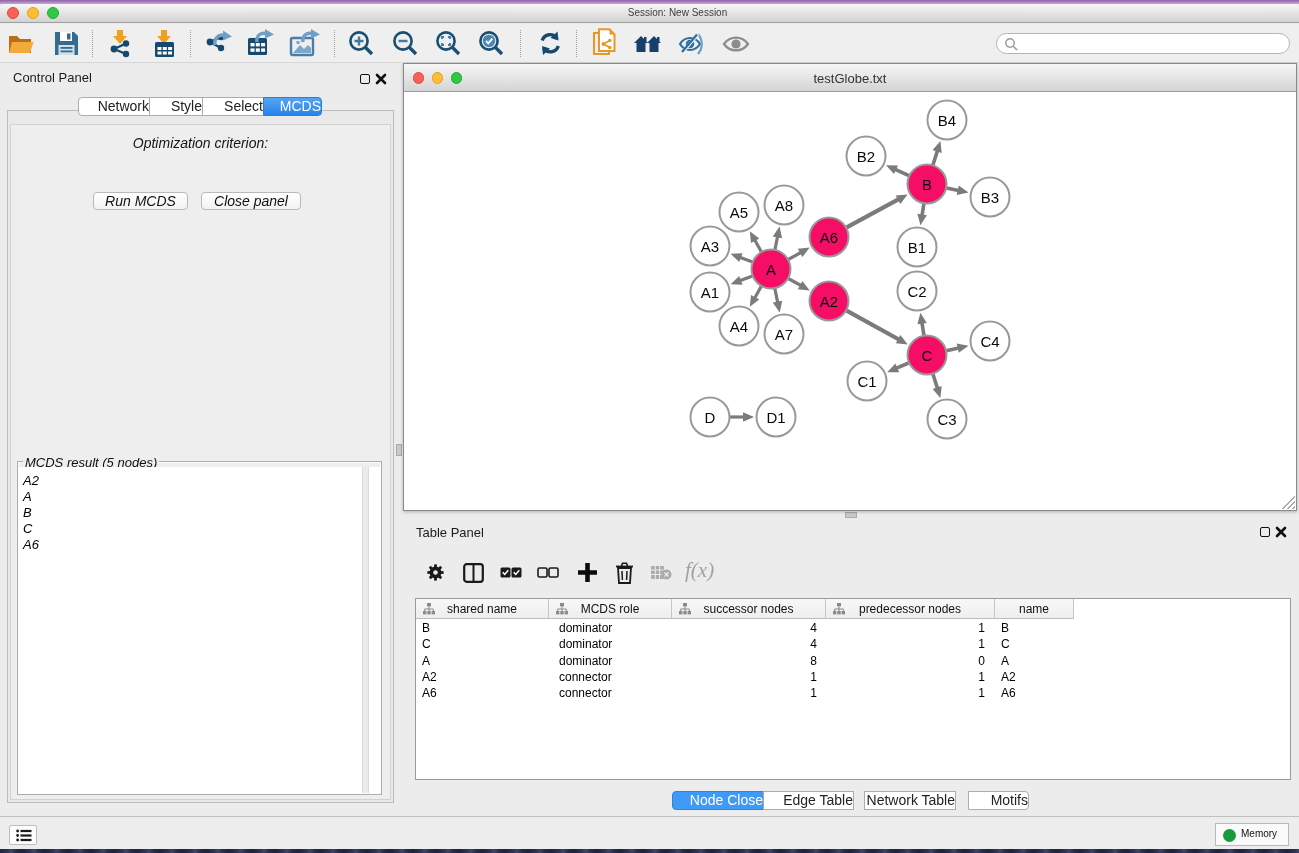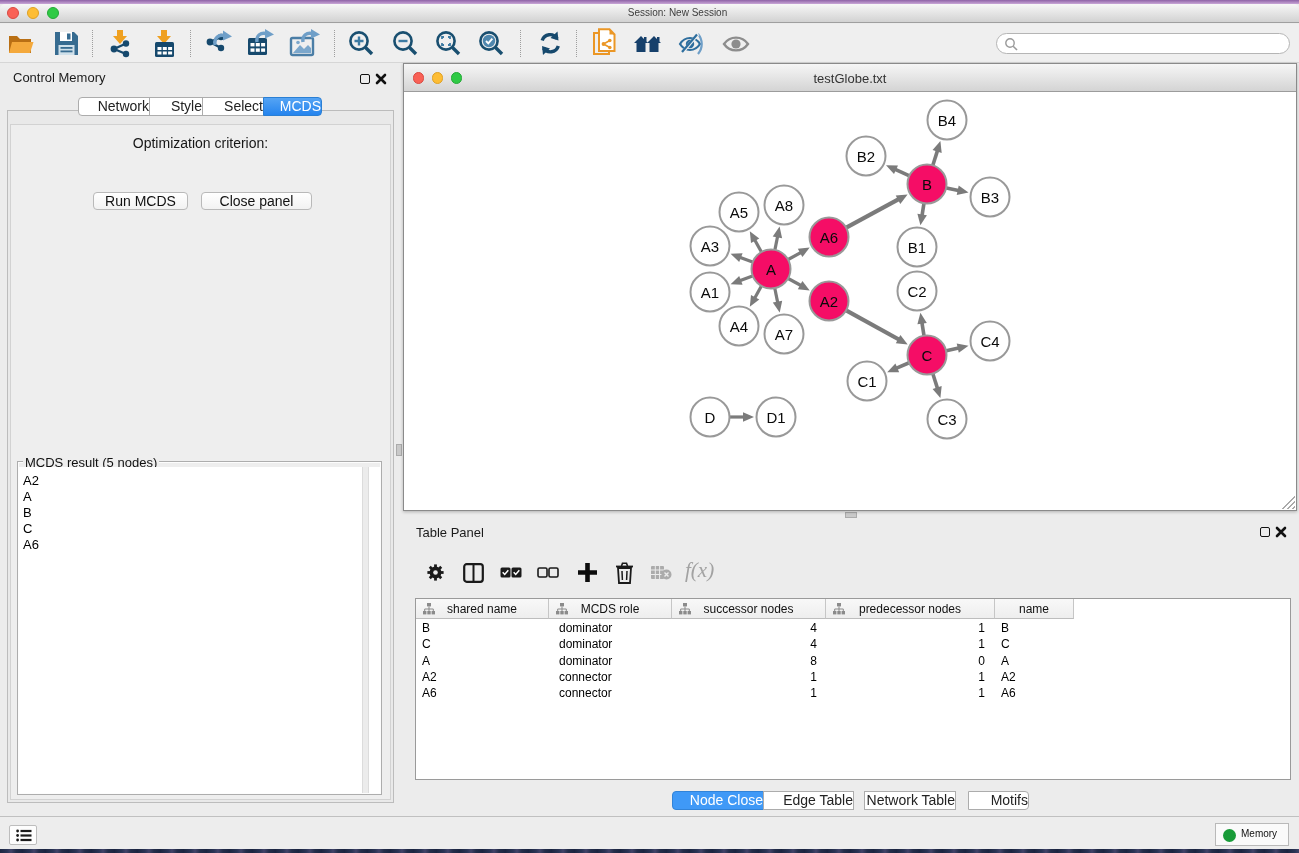--- a/index.html
+++ b/index.html
@@ -29,21 +29,21 @@
 #cpanel { left:0; top:63px; width:395px; height:753px; background:#ececec; }
 #cp-title { position:absolute; left:13px; top:7px; font-size:13px; color:#1b1b1b; }
 .float-ico { position:absolute; width:10px; height:10px; border:1.6px solid #111; border-radius:2px; background:transparent; }
 .tabrow { position:absolute; font-size:14px; color:#222; z-index:3; }
 .tab { position:absolute; top:0; height:19px; background:#fff; border:1px solid #acacac;
   text-align:right; line-height:17px; }
 .tab.sel { background:linear-gradient(#55a4f4,#2584ee); color:#fff; border-color:#2a7fd4; }
 #cp-box { position:absolute; left:7px; top:47px; width:387px; height:693px;
   background:#e9e9e9; border:1px solid #bcbcbc; }
 #cp-inner { position:absolute; left:2px; top:13px; width:381px; height:676px;
-  background:#eeeeee; border:1px solid #d2d2d2; }
+  background:#eeeeee; border:1px solid #d2d2d2;font-style:italic; }
 #opt-label { position:absolute; left:0; width:100%; top:10px; text-align:center; font-size:14px; color:#161616; }
 #dropdown { position:absolute; left:33px; top:34px; width:310px; height:19px; background:#fff;
   border:1px solid #ababab; border-radius:4px; font-size:14px; color:#111; }
 #dropdown span.txt { position:absolute; left:11px; top:1px; }
 #dd-step { position:absolute; right:-1px; top:-1px; width:19px; height:19px; border-radius:4px;
   background:linear-gradient(#6bb1f7,#1e6fe4); }
 .btn { position:absolute; top:67px; height:18px; background:linear-gradient(#ffffff,#f2f2f2);
   border:1px solid #b9b9b9; border-radius:4px; font-size:14px; color:#111;
   text-align:center; line-height:16px; }
 #mcds-group { position:absolute; left:6px; top:330px; width:365px; height:340px; }
@@ -222,36 +222,36 @@
     <circle cx="14" cy="10" r="4.6" fill="#8d8d8d"></circle>
   </svg>
   <div id="searchbox">
     <svg style="position:absolute;left:7px;top:3px" width="15" height="15" viewBox="0 0 15 15">
       <circle cx="6" cy="6" r="4.2" fill="none" stroke="#9a9a9a" stroke-width="1.4"></circle>
       <line x1="9.2" y1="9.2" x2="13" y2="13" stroke="#9a9a9a" stroke-width="1.6"></line>
     </svg>
   </div>
 </div>
 <div class="abs" id="cpanel">
-  <div id="cp-title">Control Memory</div>
+  <div id="cp-title">Control Panel</div>
   <div class="float-ico" style="left:360px; top:11px;"></div>
   <svg style="position:absolute;left:375px;top:10px" width="12" height="12" viewBox="0 0 12 12">
     <path d="M2 2 L10 10 M10 2 L2 10" stroke="#111" stroke-width="2.6" stroke-linecap="round"></path>
   </svg>
   <div class="tabrow" style="left:78px; top:34px;">
     <div class="tab" style="left:0; width:72px; border-radius:4px 0 0 4px;">Network</div>
     <div class="tab" style="left:71px; width:54px;">Style</div>
     <div class="tab" style="left:124px; width:62px;">Select</div>
     <div class="tab sel" style="left:185px; width:59px; border-radius:0 4px 4px 0;">MCDS</div>
   </div>
   <div id="cp-box">
     <div id="cp-inner">
       <div id="opt-label">Optimization criterion:</div>
       <div class="btn" style="left:82px; width:95px;">Run MCDS</div>
-      <div class="btn" style="left:190px; width:111px;">Close panel</div>
+      <div class="btn" style="left:190px; width:100px;">Close panel</div>
       <div id="mcds-group">
         <div id="mcds-border"></div>
         <div id="mcds-title">MCDS result (5 nodes)</div>
         <div id="mcds-list">
           <div class="li" style="top:6px">A2</div>
           <div class="li" style="top:22px">A</div>
           <div class="li" style="top:38px">B</div>
           <div class="li" style="top:54px">C</div>
           <div class="li" style="top:70px">A6</div>
           <div id="mcds-scroll"></div>

